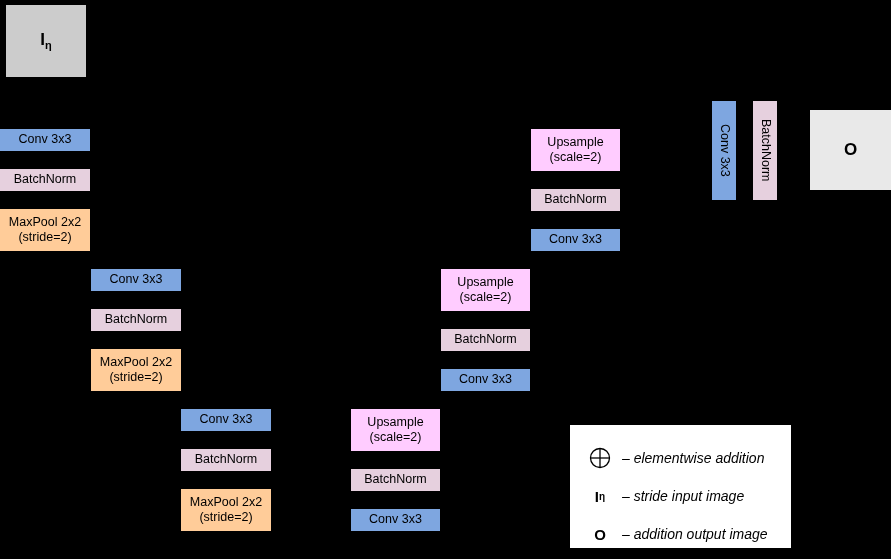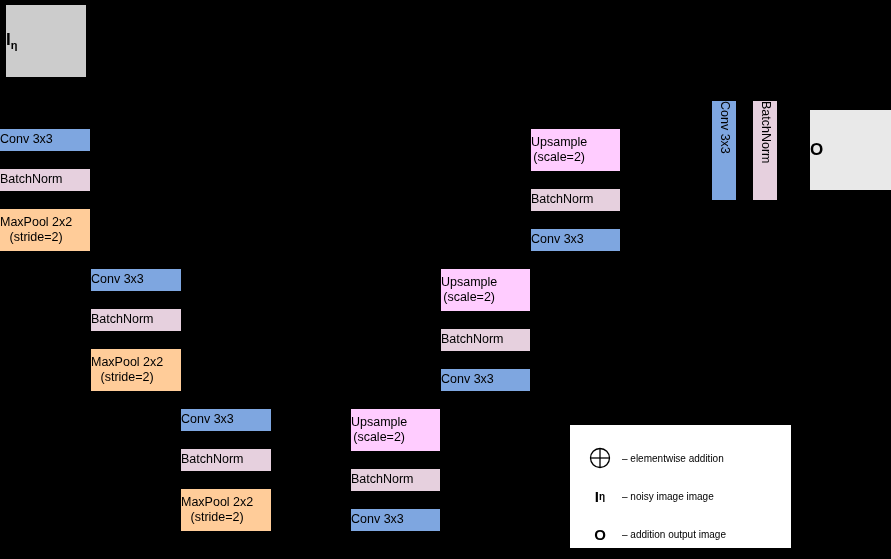--- a/index.html
+++ b/index.html
@@ -16,20 +16,21 @@
     width: 891px;
     height: 559px;
     background: #000000;
     overflow: hidden;
   }
   .node {
     position: absolute;
     box-sizing: border-box;
     display: flex;
     align-items: center;
+    justify-content: center;
     text-align: center;
     color: #000000;
     font-size: 12.5px;
     line-height: 1.22;
     font-family: "Liberation Sans", "DejaVu Sans", sans-serif;
     white-space: pre-line;
   }
   .node.vertical {
     writing-mode: vertical-rl;
     text-orientation: mixed;
@@ -63,23 +64,24 @@
     justify-content: center;
     font-weight: bold;
     font-size: 15px;
     color: #000000;
   }
   .legend-sym .sub {
     font-size: 10px;
     vertical-align: sub;
   }
   .legend-txt {
-    font-size: 10px;
+    font-size: 14px;
     color: #000000;
     white-space: nowrap;
+    font-style: italic;
   }
   svg.plus-icon { display: block; }
 </style>
 </head>
 <body>
 
 <div id="canvas">
 
   <div class="node io-box" style="left:6px; top:5px; width:80px; height:72px; background:#CCCCCC;">
     <span><span>I</span><span class="sub">η</span></span>
@@ -133,21 +135,21 @@
         </svg>
       </span>
       <span class="legend-txt">– elementwise addition</span>
     </div>
 
     <div class="legend-row" style="left:8px; top:58px;">
       <span class="legend-sym">
           <span>I</span>
           <span class="sub">η</span>
         </span>
-      <span class="legend-txt">– noisy image image</span>
+      <span class="legend-txt">– stride input image</span>
     </div>
 
     <div class="legend-row" style="left:8px; top:96px;">
       <span class="legend-sym">O</span>
       <span class="legend-txt">– addition output image</span>
     </div>
 
   </div>
 
 </div>

